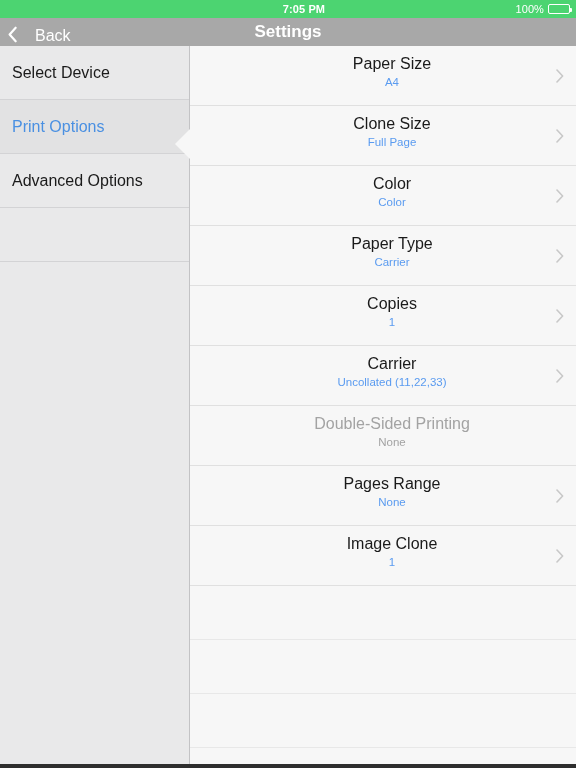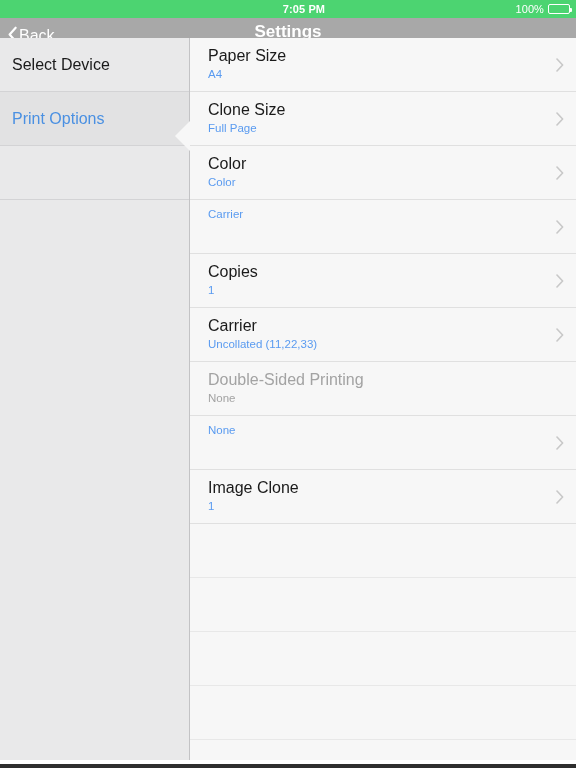--- a/index.html
+++ b/index.html
@@ -35,30 +35,30 @@
   }
   .batt-fill { height:100%; background:#ffffff; border-radius:1px; }
 
   
   .navbar {
     position:absolute; top:18px; left:0; width:576px; height:28px;
     background:#a8a8a8;
     display:flex; align-items:center;
   }
   .nav-back {
-    position:absolute; left:8px; display:flex; align-items:center; gap:2px;
+    position:absolute; left:8px; display:flex; align-items:center; gap:18px;
     color:#ffffff; font-size:16px; cursor:pointer;margin-top:8px;
   }
   .nav-title {
     position:absolute; left:0; width:100%; text-align:center;
     color:#ffffff; font-size:17px; font-weight:bold;
   }
 
   
-  .content { position:absolute; top:38px; left:0; width:576px; height:722px; }
+  .content { position:absolute; top:46px; left:0; width:576px; height:722px; }
 
   
   .sidebar {
     position:absolute; top:0; left:0; width:190px; height:722px;
     background:#e9e9ea;
     border-right:1px solid #c3c3c5;
   }
   .side-row {
     position:relative; height:54px; display:flex; align-items:center;
     padding-left:12px; cursor:pointer;
@@ -74,24 +74,25 @@
     background:#f7f7f7;
   }
   .pointer {
     position:absolute; left:-15px; top:83px;
     width:0; height:0;
     border-top:15px solid transparent;
     border-bottom:15px solid transparent;
     border-right:15px solid #f7f7f7;
   }
   .row {
-    position:relative; height:54px;
+    position:relative; height:60px;
     border-bottom:1px solid #e0e0e0;
     padding:7px 0 0 18px;
     cursor:pointer;
+    text-align:center;
   }
   .row .title { font-size:16px; color:#1a1a1a; line-height:22px; }
   .row .sub { font-size:11.5px; color:#5a9bf0; line-height:15px; }
   .row.disabled { cursor:default; }
   .row.disabled .title { color:#a3a3a3; }
   .row.disabled .sub { color:#a3a3a3; }
   .chev {
     position:absolute; right:12px; top:50%; transform:translateY(-50%);
     width:8px; height:14px;
   }
@@ -139,20 +140,23 @@
 
   <div class="content">
 
     <div class="sidebar">
       <div class="side-row">
         <span>Select Device</span>
       </div>
       <div class="side-row selected">
         <span>Print Options</span>
       </div>
+      <div class="side-row">
+        <span>Advanced Options</span>
+      </div>
       <div class="side-rest"></div>
     </div>
 
     <div class="panel">
       <div class="pointer"></div>
 
       <div class="row">
         <div class="title">Paper Size</div>
         <div class="sub">A4</div>
         <span class="chev">
@@ -176,20 +180,21 @@
         <div class="title">Color</div>
         <div class="sub">Color</div>
         <span class="chev">
           <svg viewBox="0 0 8 14" width="8" height="14">
               <polyline points="1,1 6.6,7 1,13" fill="none" stroke="#c8c8c8" stroke-width="1.6" stroke-linecap="round" stroke-linejoin="round"></polyline>
             </svg>
         </span>
       </div>
 
       <div class="row">
+        <div class="title">Paper Type</div>
         <div class="sub">Carrier</div>
         <span class="chev">
           <svg viewBox="0 0 8 14" width="8" height="14">
               <polyline points="1,1 6.6,7 1,13" fill="none" stroke="#c8c8c8" stroke-width="1.6" stroke-linecap="round" stroke-linejoin="round"></polyline>
             </svg>
         </span>
       </div>
 
       <div class="row">
         <div class="title">Copies</div>
@@ -210,20 +215,21 @@
             </svg>
         </span>
       </div>
 
       <div class="row disabled">
         <div class="title">Double-Sided Printing</div>
         <div class="sub">None</div>
       </div>
 
       <div class="row">
+        <div class="title">Pages Range</div>
         <div class="sub">None</div>
         <span class="chev">
           <svg viewBox="0 0 8 14" width="8" height="14">
               <polyline points="1,1 6.6,7 1,13" fill="none" stroke="#c8c8c8" stroke-width="1.6" stroke-linecap="round" stroke-linejoin="round"></polyline>
             </svg>
         </span>
       </div>
 
       <div class="row">
         <div class="title">Image Clone</div>

